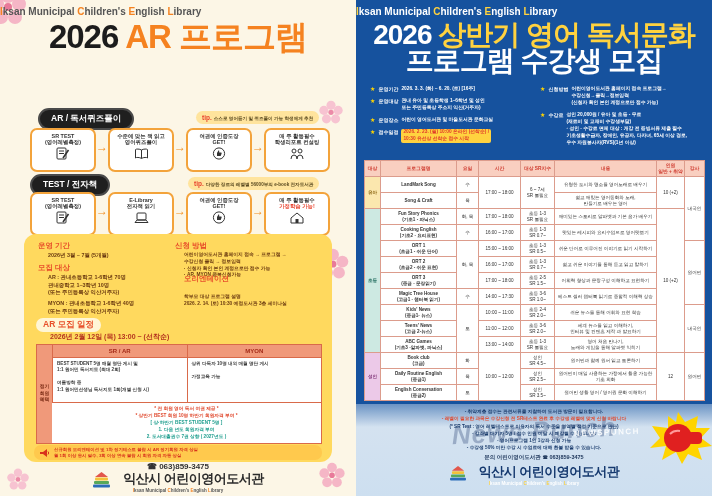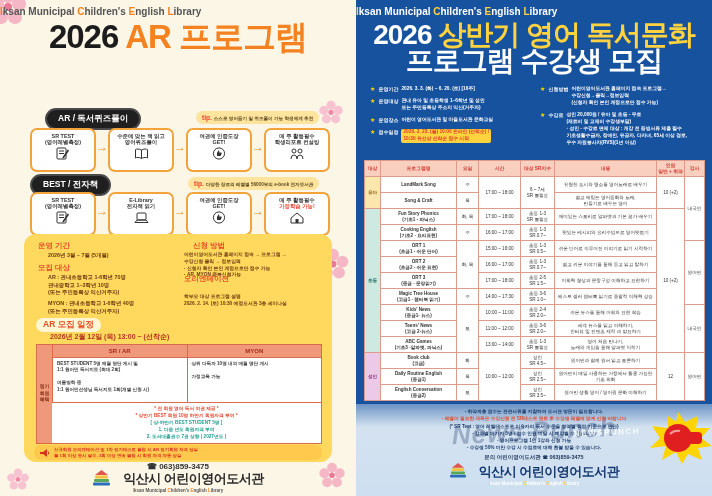--- a/index.html
+++ b/index.html
@@ -42,21 +42,21 @@
   .bcell{flex:1;border-left:1px solid #d96a4a;border-top:1px solid #d96a4a;font-size:4.6px;
     padding:3px 4px;white-space:pre-line;line-height:1.4;color:#3a3a3a;font-weight:bold}
   .bnotes{flex:1;border-top:1px solid #d96a4a;padding-top:2px;text-align:center;font-size:4.7px;
     font-weight:bold;line-height:1.5}
   .nline{white-space:pre-line}
   .seg-red{color:#e0492e}.seg-green{color:#1f9e8e}.seg-nav{color:#1d3e6e}
   .wstrip{position:absolute;left:10px;top:211px;width:288px;height:15px;background:#ffc94d;
     border-radius:7px;display:flex;align-items:center;padding:0 5px;box-sizing:border-box}
   .wtext{font-size:4.4px;font-weight:bold;color:#d8321c;line-height:1.35;white-space:pre-line;margin-left:4px}
   .lphone{position:absolute;top:462px;width:100%;text-align:center;font-size:8px;font-weight:800;color:#333}
-  .logo-row{position:absolute;width:100%;display:flex;align-items:flex-start;justify-content:center;gap:12px}
+  .logo-row{position:absolute;width:100%;display:flex;align-items:flex-end;justify-content:center;gap:12px}
   .logo-kr{font-size:13px;font-weight:800;color:#2b2b2b;letter-spacing:-0.5px}
   .pR .logo-kr{color:#14386e}
   .logo-en{position:absolute;width:100%;text-align:center;font-size:4.5px;font-weight:bold}
   
   .pR{position:absolute;left:356px;top:0;width:356px;height:496px;background:#16529e;overflow:hidden}
   .pR .t1,.pR .t2{font-size:28px;letter-spacing:-1px}
   .inf{position:absolute;display:flex;align-items:flex-start;gap:3px}
   .inf .st{color:#ffd400;font-size:6px;line-height:1.2}
   .inf .lb{font-size:5px;font-weight:800;color:#fff;white-space:nowrap;line-height:1.4}
   .inf .vl{font-size:4.8px;color:#fff;font-weight:bold;white-space:pre-line;line-height:1.45}
@@ -136,21 +136,21 @@
           <circle cx="27" cy="29" r="7"></circle>
           <circle cx="13" cy="29" r="7"></circle>
           <circle cx="9" cy="16" r="7"></circle>
         </g>
         <circle cx="20" cy="19" r="4" fill="#e87a9a"></circle>
       </svg>
 
     <div class="libname" style="top:6px"><span class="seg-o">I</span><span class="seg-d">ksan Municipal </span><span class="seg-o">C</span><span class="seg-d">hildren's </span><span class="seg-o">E</span><span class="seg-d">nglish </span><span class="seg-o">L</span><span class="seg-d">ibrary</span></div>
     <div class="t1" style="top:20px"><span class="seg-k">2026 </span><span class="seg-o">AR 프로그램</span></div>
 
-    <div class="flow-label" style="left:45px;top:108px">AR / 독서퀴즈풀이</div>
+    <div class="flow-label" style="left:38px;top:108px">AR / 독서퀴즈풀이</div>
     <div class="tip" style="left:196px;top:111px"><span class="tp">tip.</span><span>스스로 영어듣기 및 퀴즈풀이 가능 학생에게 추천</span></div>
 
     <div class="step" style="left:30px;top:128px">
       <div class="l1">SR TEST</div>
       <div class="l2">(영어레벨측정)</div>
       <svg class="ic" width="14" height="13" viewBox="0 0 14 13">
           <rect x="1" y="1" width="9" height="11" rx="1" fill="none" stroke="#333"></rect>
           <line x1="3" y1="4" x2="8" y2="4" stroke="#333"></line>
           <line x1="3" y1="6.5" x2="8" y2="6.5" stroke="#333"></line>
           <line x1="12.5" y1="3" x2="7" y2="11" stroke="#333" stroke-width="1.6"></line>
@@ -179,21 +179,21 @@
       <div class="l1">매 주 활동필수</div>
       <div class="l2">학생리포트 컨설팅</div>
       <svg class="ic" width="16" height="12" viewBox="0 0 16 12">
           <circle cx="5" cy="3" r="2" fill="none" stroke="#333"></circle>
           <circle cx="11" cy="3" r="2" fill="none" stroke="#333"></circle>
           <path d="M2 11 Q2 7 5 7 Q8 7 8 11" fill="none" stroke="#333"></path>
           <path d="M8 11 Q8 7 11 7 Q14 7 14 11" fill="none" stroke="#333"></path>
         </svg>
     </div>
 
-    <div class="flow-label" style="left:30px;top:174px">BEST / 전자책</div>
+    <div class="flow-label" style="left:30px;top:174px">TEST / 전자책</div>
     <div class="tip" style="left:188px;top:177px"><span class="tp">tip.</span><span>다양한 장르의 레벨별 56000부의 e-book 전자도서관</span></div>
 
     <div class="step" style="left:30px;top:192px">
       <div class="l1">SR TEST</div>
       <div class="l2">(영어레벨측정)</div>
       <svg class="ic" width="14" height="13" viewBox="0 0 14 13">
           <rect x="1" y="1" width="9" height="11" rx="1" fill="none" stroke="#333"></rect>
           <line x1="3" y1="4" x2="8" y2="4" stroke="#333"></line>
           <line x1="3" y1="6.5" x2="8" y2="6.5" stroke="#333"></line>
           <line x1="12.5" y1="3" x2="7" y2="11" stroke="#333" stroke-width="1.6"></line>
@@ -230,21 +230,21 @@
     <div class="ybox">
       <div class="olabel" style="left:14px;top:7px">운영 기간</div>
       <div class="oval" style="left:24px;top:18px">2026년 3월 ~ 7월 (5개월)</div>
       <div class="olabel" style="left:14px;top:29px">모집 대상</div>
       <div class="oval" style="left: 24px; top: 40px; white-space: pre-line;">AR :  관내초등학교 1-6학년 70명
 관내중학교 1~3학년 10명
 (또는 주민등록상 익산거주자)</div>
       <div class="oval" style="left: 24px; top: 66px; white-space: pre-line;">MYON : 관내초등학교 1-6학년 40명
 (또는 주민등록상 익산거주자)</div>
 
-      <div class="olabel" style="left:169px;top:7px">신청 방법</div>
+      <div class="olabel" style="left:151px;top:7px">신청 방법</div>
       <div class="oval tiny" style="left: 160px; top: 18px; font-size: 4.8px; white-space: pre-line;">어린이영어도서관 홈페이지 접속 → 프로그램 →
 수강신청 클릭 → 정보입력
 · 신청자 확인 본인 계정으로만 접수 가능
 · AR, MYON 중복신청가능</div>
       <div class="olabel" style="left:160px;top:40px">오리엔테이션</div>
       <div class="oval" style="left: 160px; top: 60px; font-size: 4.8px; white-space: pre-line;">학부모 대상 프로그램 설명
 2026. 2. 14. (토) 10:30 예정도서관 3층 세미나실</div>
 
       <div class="olabel big" style="left:12px;top:84px">AR 모집 일정</div>
       <div class="odate" style="left:26px;top:98px">2026년 2월 12일 (목) 13:00 ~ (선착순)</div>

